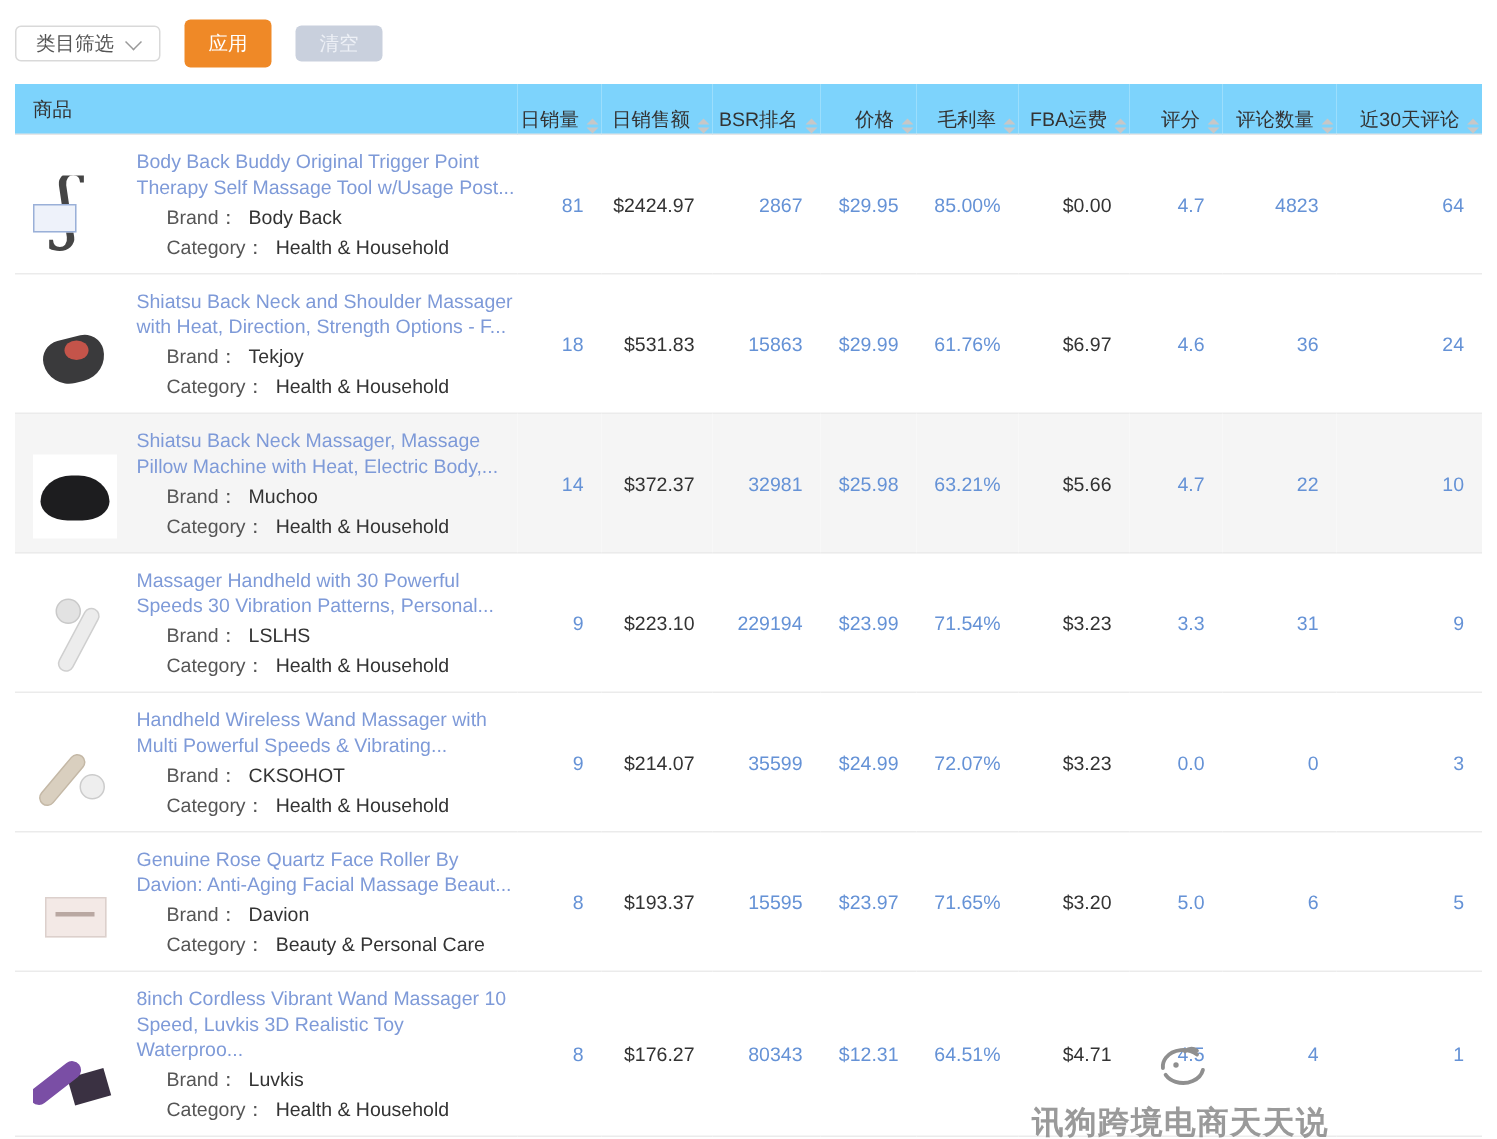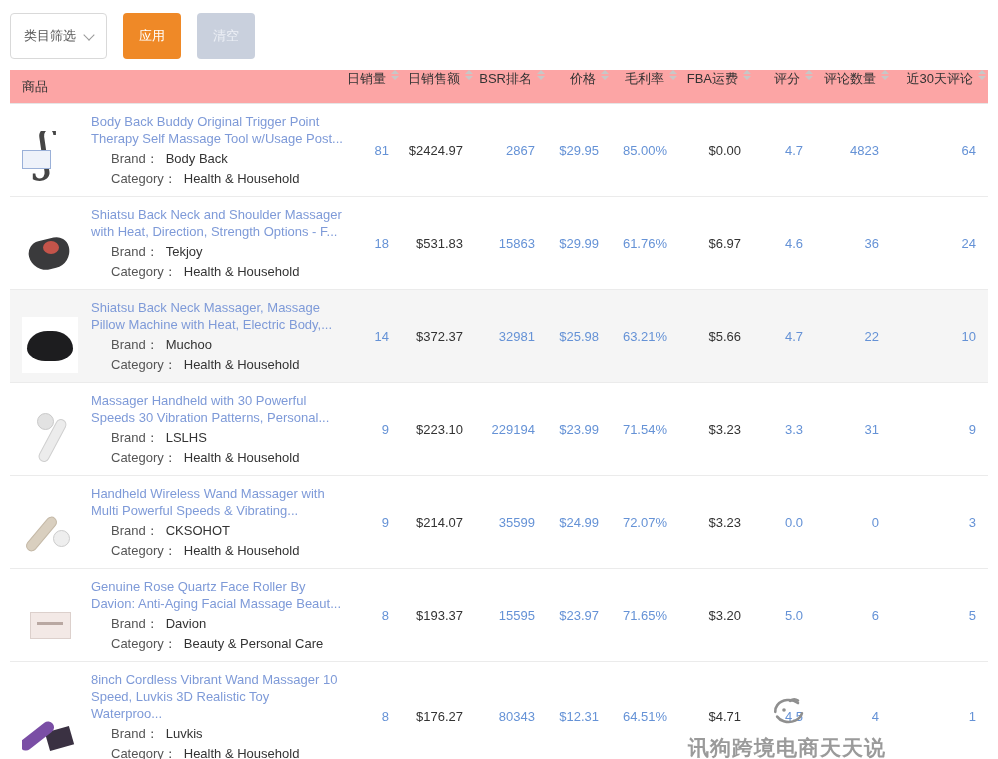--- a/index.html
+++ b/index.html
@@ -1,35 +1,35 @@
 <!DOCTYPE html>
 <html><head>
 <meta charset="utf-8">
 <style>
   html,body{margin:0;padding:0;background:#fff;}
   .page{width:998px;height:759px;position:relative;overflow:hidden;background:#fff;
         font-family:"Liberation Sans","DejaVu Sans",sans-serif;}
 
   
   .toolbar{display:flex;align-items:center;gap:16px;padding:13px 10px 11px 10px;}
-  .btn{height:46px;border-radius:4px;font-size:13px;display:inline-flex;align-items:center;
+  .btn{height:24px;border-radius:4px;font-size:13px;display:inline-flex;align-items:center;
        justify-content:space-between;box-sizing:border-box;cursor:pointer;
        font-family:"Liberation Sans","DejaVu Sans",sans-serif;}
   .btn-filter{background:#fff;border:1px solid #d9d9d9;color:#555;padding:0 13px;gap:9px;}
   .chevron-down{width:7px;height:7px;border-right:1.5px solid #999;border-bottom:1.5px solid #999;
        transform:rotate(45deg);margin-top:-3px;}
   .btn-apply{background:#ef8927;border:none;color:#fff;padding:16px 16px;}
   .btn-clear{background:#c9d0dd;border:none;color:#edf0f6;padding:0 16px;cursor:default;}
 
   
   table{width:978px;margin:0 10px;border-collapse:collapse;table-layout:fixed;}
-  thead th{background:#fca5a5;height:33px;font-size:13px;font-weight:400;color:#333;
+  thead th{background:#7dd3fc;height:33px;font-size:13px;font-weight:400;color:#333;
            border-bottom:1px solid #e6e6e6;padding:0;}
   th.col-product{text-align:left;padding-left:12px;}
-  .th-inner{display:flex;justify-content:flex-end;align-items:flex-start;height:100%;}
+  .th-inner{display:flex;justify-content:flex-end;align-items:flex-end;height:100%;}
   .caret{display:inline-flex;flex-direction:column;margin-left:5px;margin-right:2px;row-gap:2px;cursor:pointer;}
   .caret i{display:block;width:0;height:0;border-left:4px solid transparent;border-right:4px solid transparent;}
   .caret .up{border-bottom:4px solid #c7c7c7;}
   .caret .down{border-top:4px solid #c7c7c7;}
 
   tbody td{border-bottom:1px solid #ebebeb;height:86px;padding:0;vertical-align:middle;box-sizing:border-box;}
   tr.row-highlight td{background:#f5f5f5;}
   td.num{text-align:right;padding-right:12px;font-size:13px;}
   .blue{color:#6592d6;margin-top:13px;}
   .dark{color:#333;}

